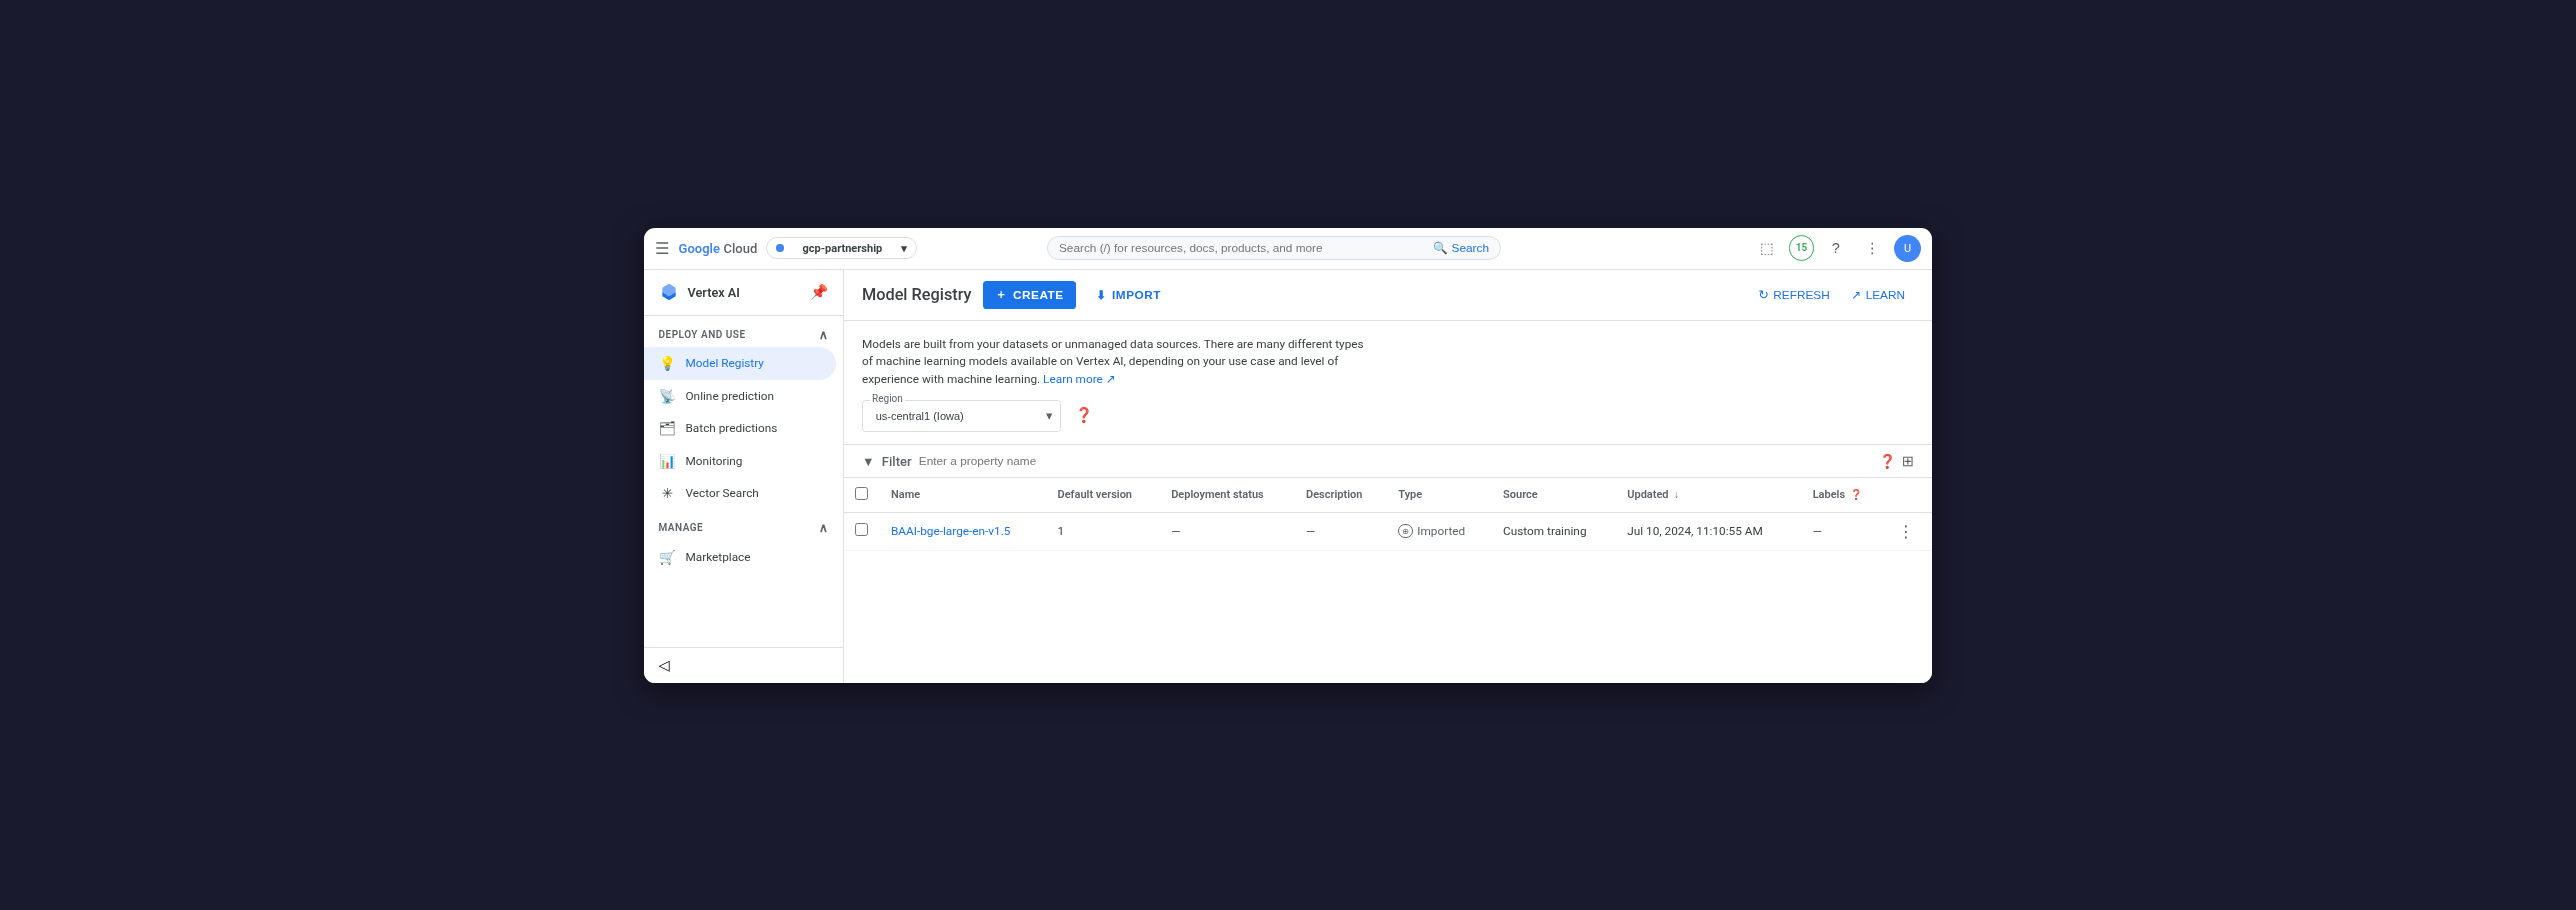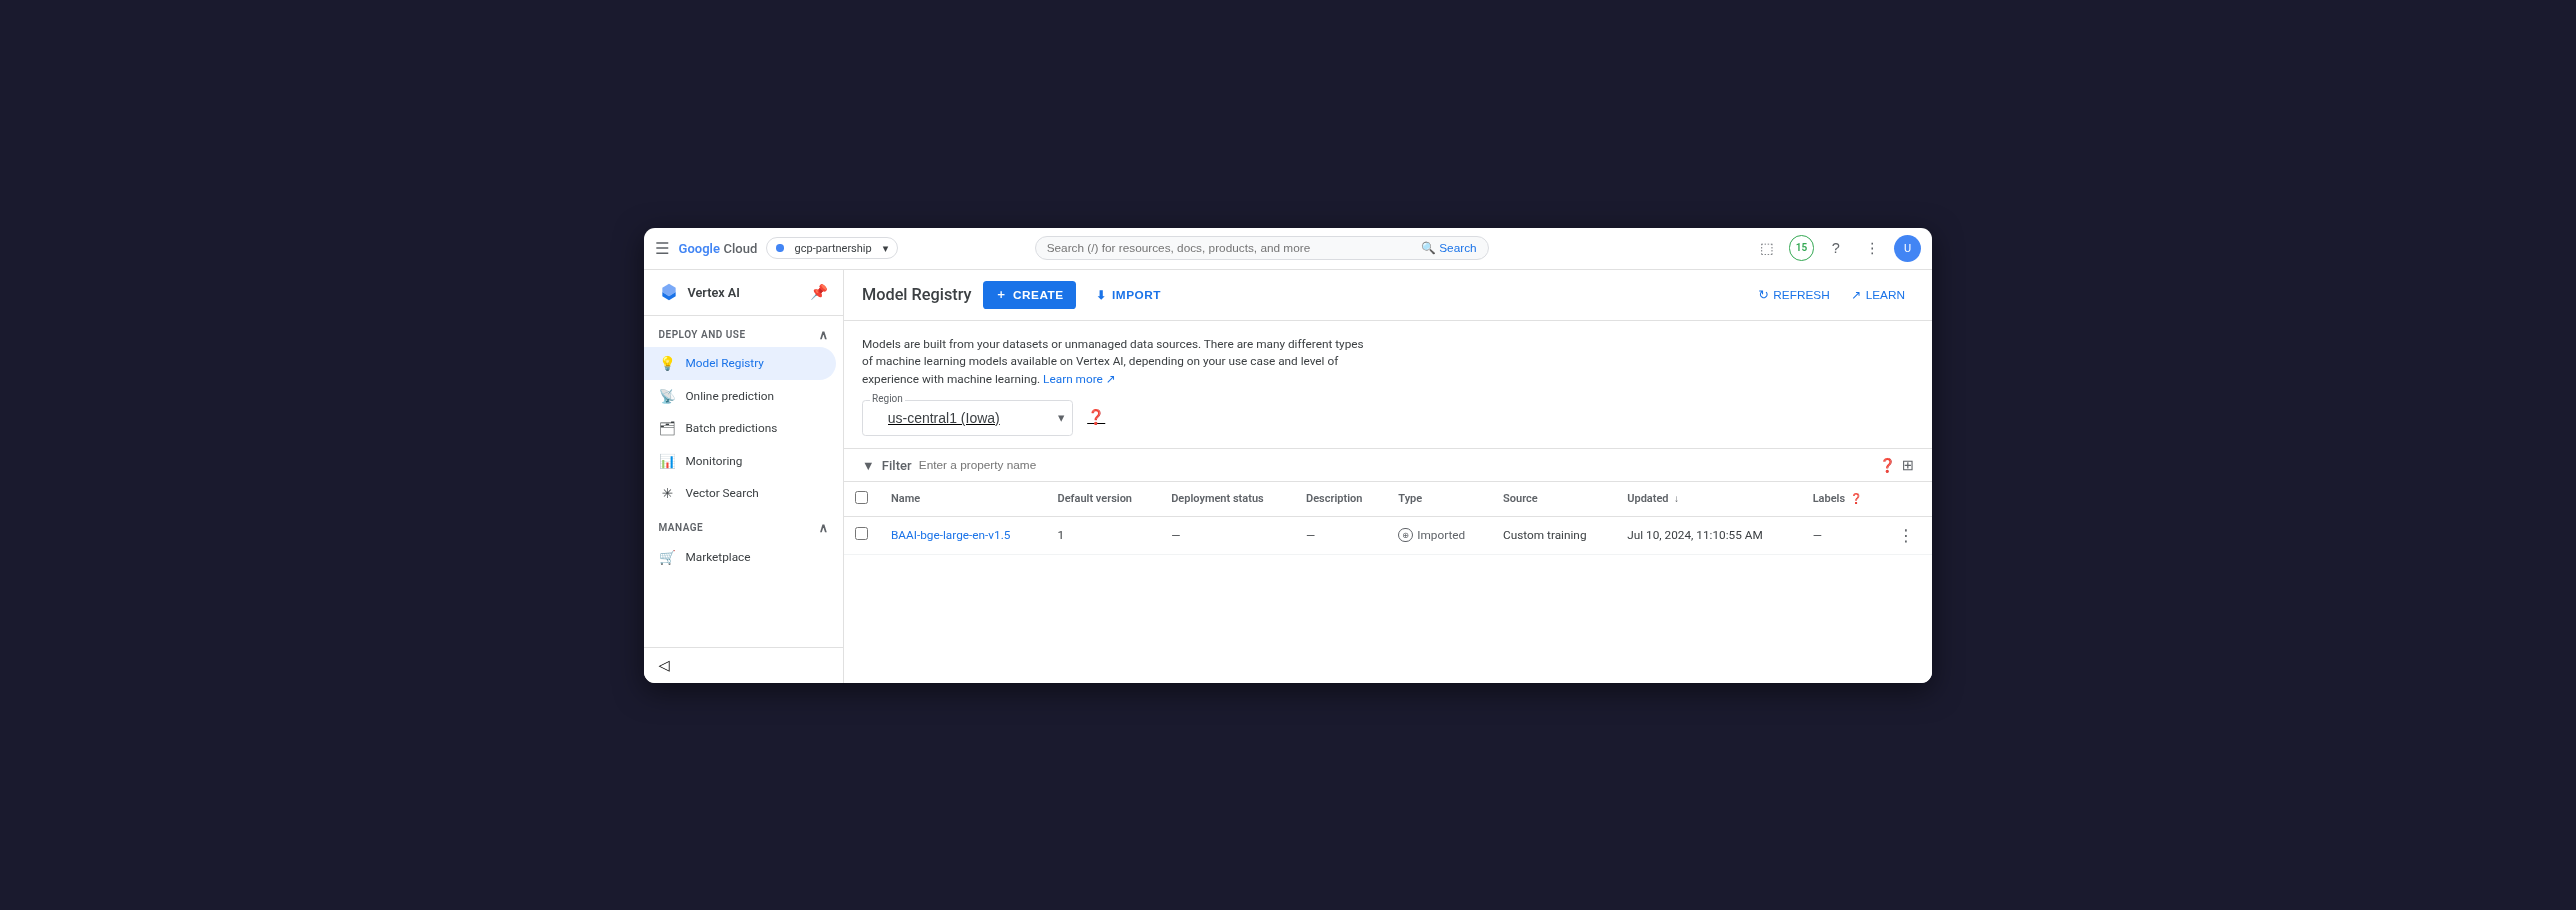--- a/index.html
+++ b/index.html
@@ -40,27 +40,28 @@
       font-size: 13px;
       font-weight: 500;
       color: #5f6368;
       white-space: nowrap;
     }
     .logo-google { color: #4285f4; font-weight: 600; }
     .logo-cloud { color: #5f6368; }
     .project-selector {
       display: flex;
       align-items: center;
-      gap: 11px;
+      gap: 19px;
       border: 0.9px solid #dadce0;
       border-radius: 18px;
       padding: 3.6px 9px;
       cursor: pointer;
       font-size: 11px;
       color: #3c4043;
+      font-weight: bold;
     }
     .project-dot { width: 7.3px; height: 7.3px; background: #4285f4; border-radius: 50%; }
     .search-bar {
       flex: 1;
       max-width: 454px;
       margin: 0 auto;
       display: flex;
       align-items: flex-start;
       border: 0.9px solid #dadce0;
       border-radius: 22px;
@@ -305,28 +306,27 @@
       top: -7.3px;
       left: 7.3px;
       background: white;
       font-size: 10px;
       color: #5f6368;
       padding: 0 1.8px;
     }
     .region-select {
       border: none;
       outline: none;
-      font-size: 14px;
+      font-size: 11px;
       color: #3c4043;
       padding: 9px 25.4px 9px 5.4px;
       background: transparent;
       appearance: none;
       width: 182px;
       cursor: pointer;
-      margin-left: 12px;
     }
     .region-select-arrow {
       position: absolute;
       right: 7.3px;
       color: #5f6368;
       font-size: 12.7px;
       pointer-events: none;
     }
     .region-help {
       margin-left: 7.3px;
@@ -547,21 +547,21 @@
 
       <div class="desc-block">
         <span>Models are built from your datasets or unmanaged data sources. There are many different types of machine learning models available on Vertex AI, depending on your use case and level of experience with machine learning.</span>
         <a href="#">
           <span>Learn more</span>
           <span> ↗</span>
         </a>
       </div>
 
       <div class="region-block">
-        <div style="display: flex; align-items: center; gap: 7.3px; text-decoration: underline;">
+        <div style="display: flex; align-items: center; gap: 7.3px;">
           <div class="region-select-wrapper">
             <span class="region-label">Region</span>
             <select class="region-select">
               <option>us-central1 (Iowa)</option>
               <option>us-east1 (S. Carolina)</option>
               <option>us-west1 (Oregon)</option>
               <option>europe-west1 (Belgium)</option>
             </select>
             <span class="region-select-arrow">▾</span>
           </div>

